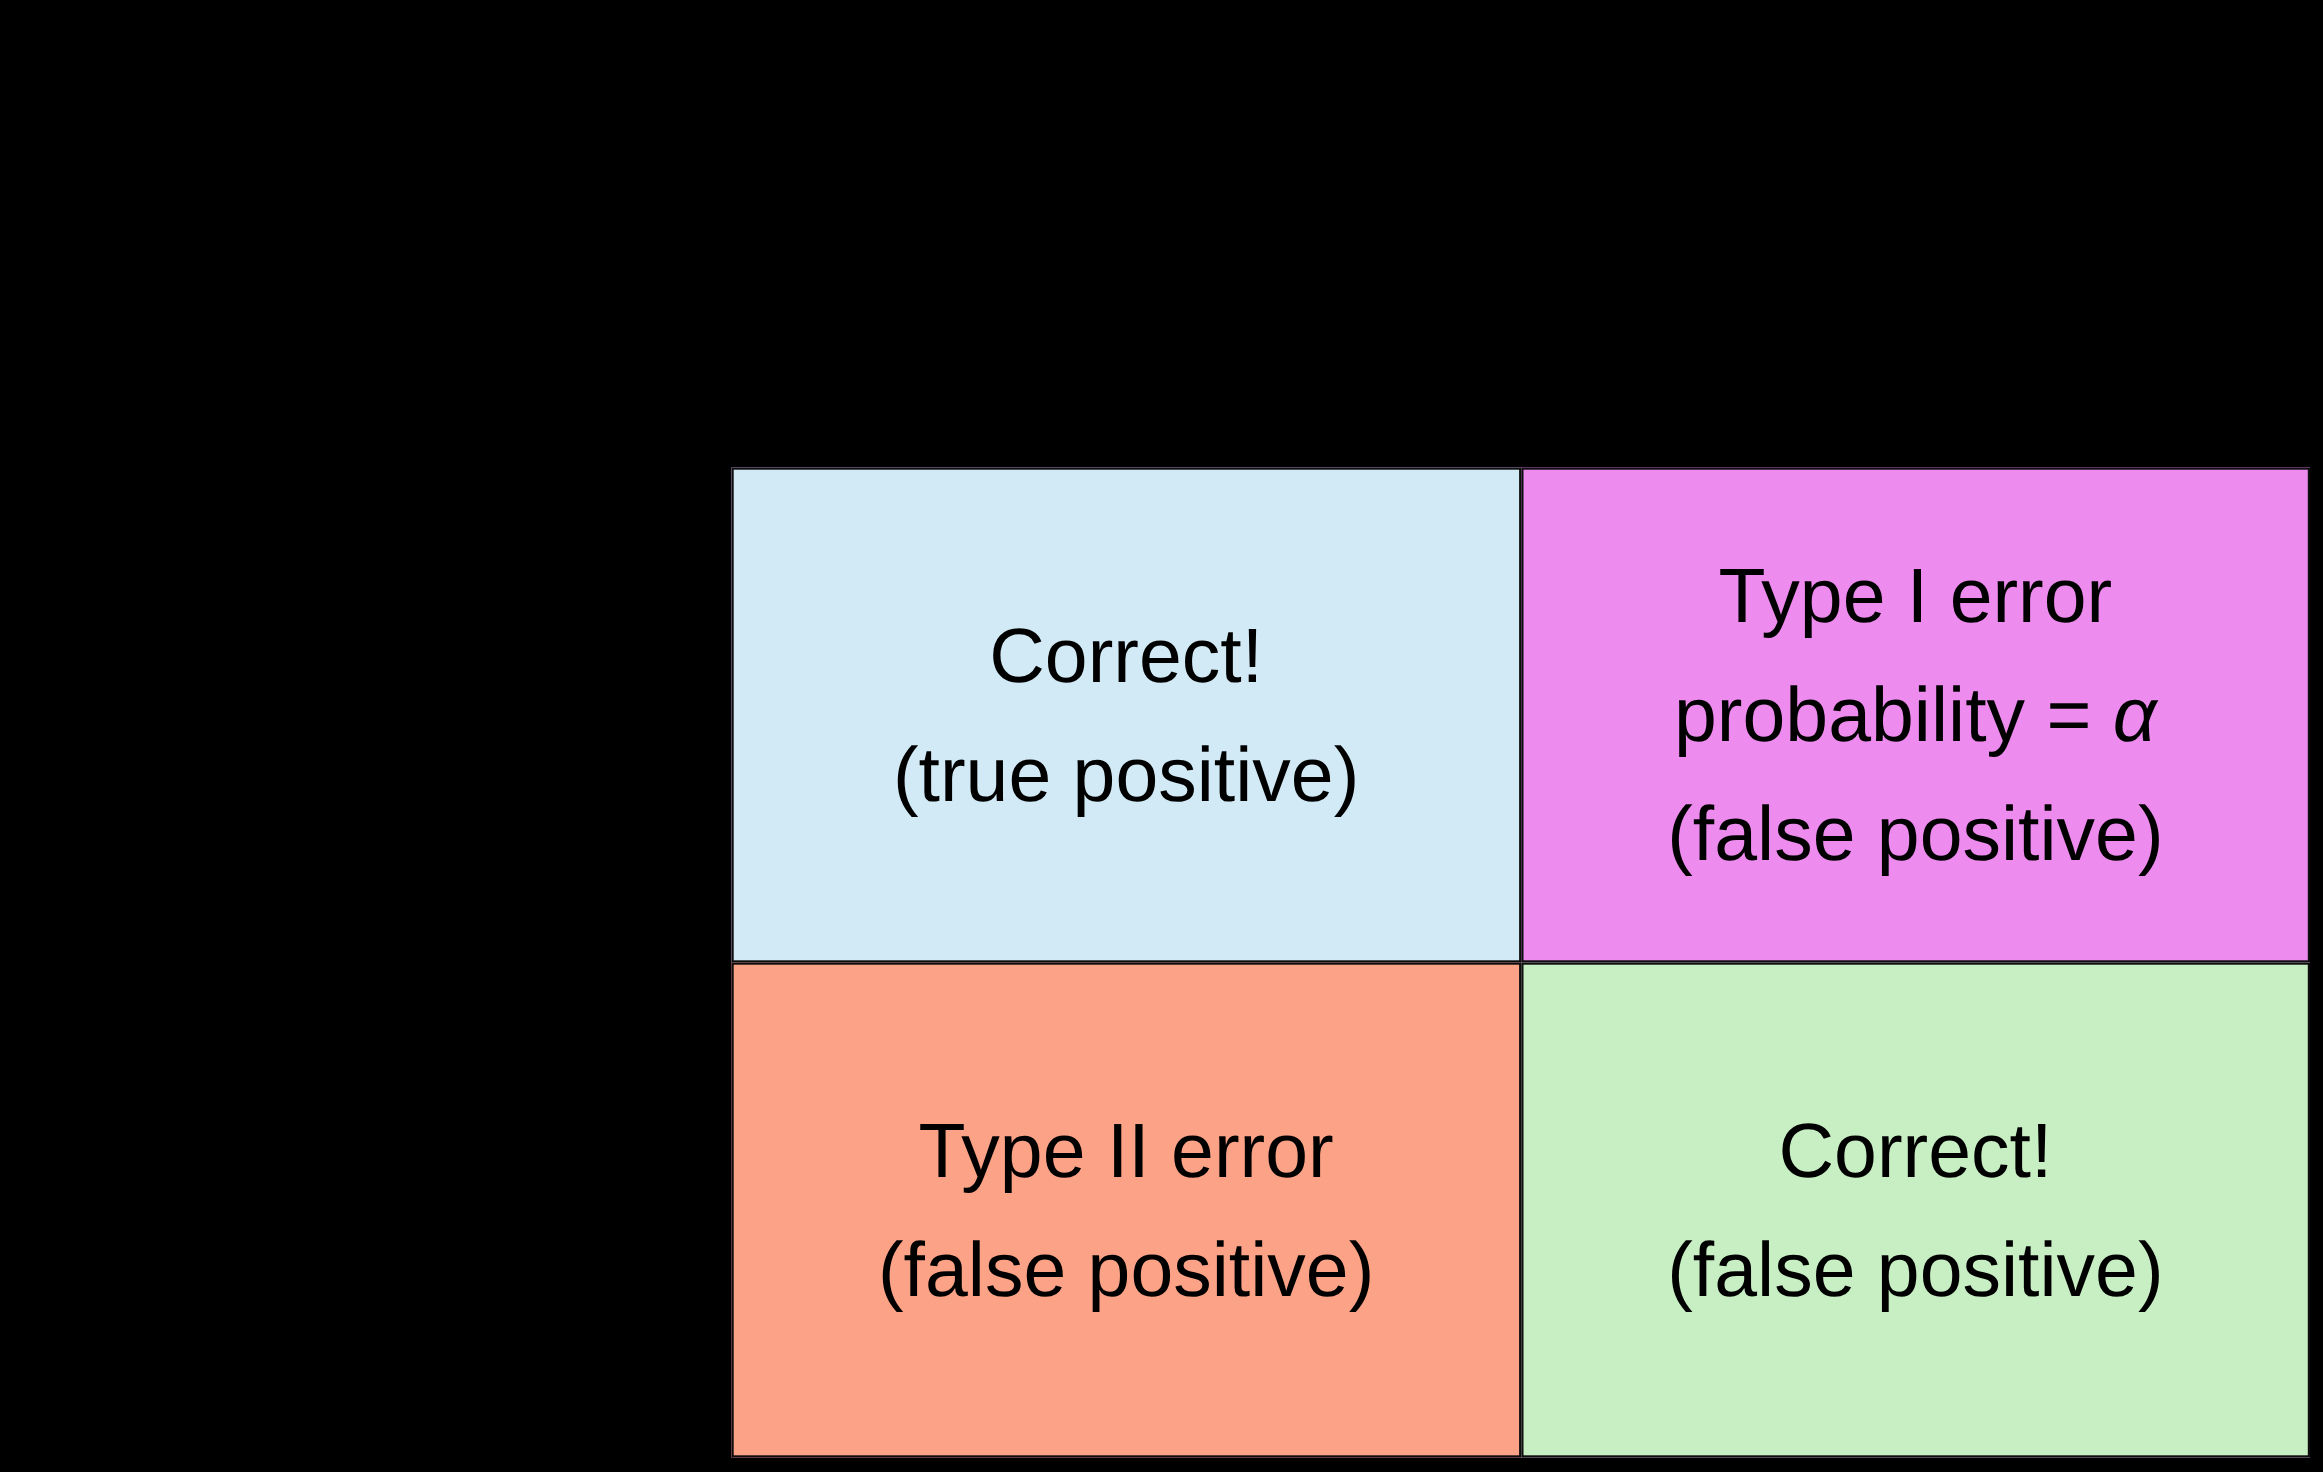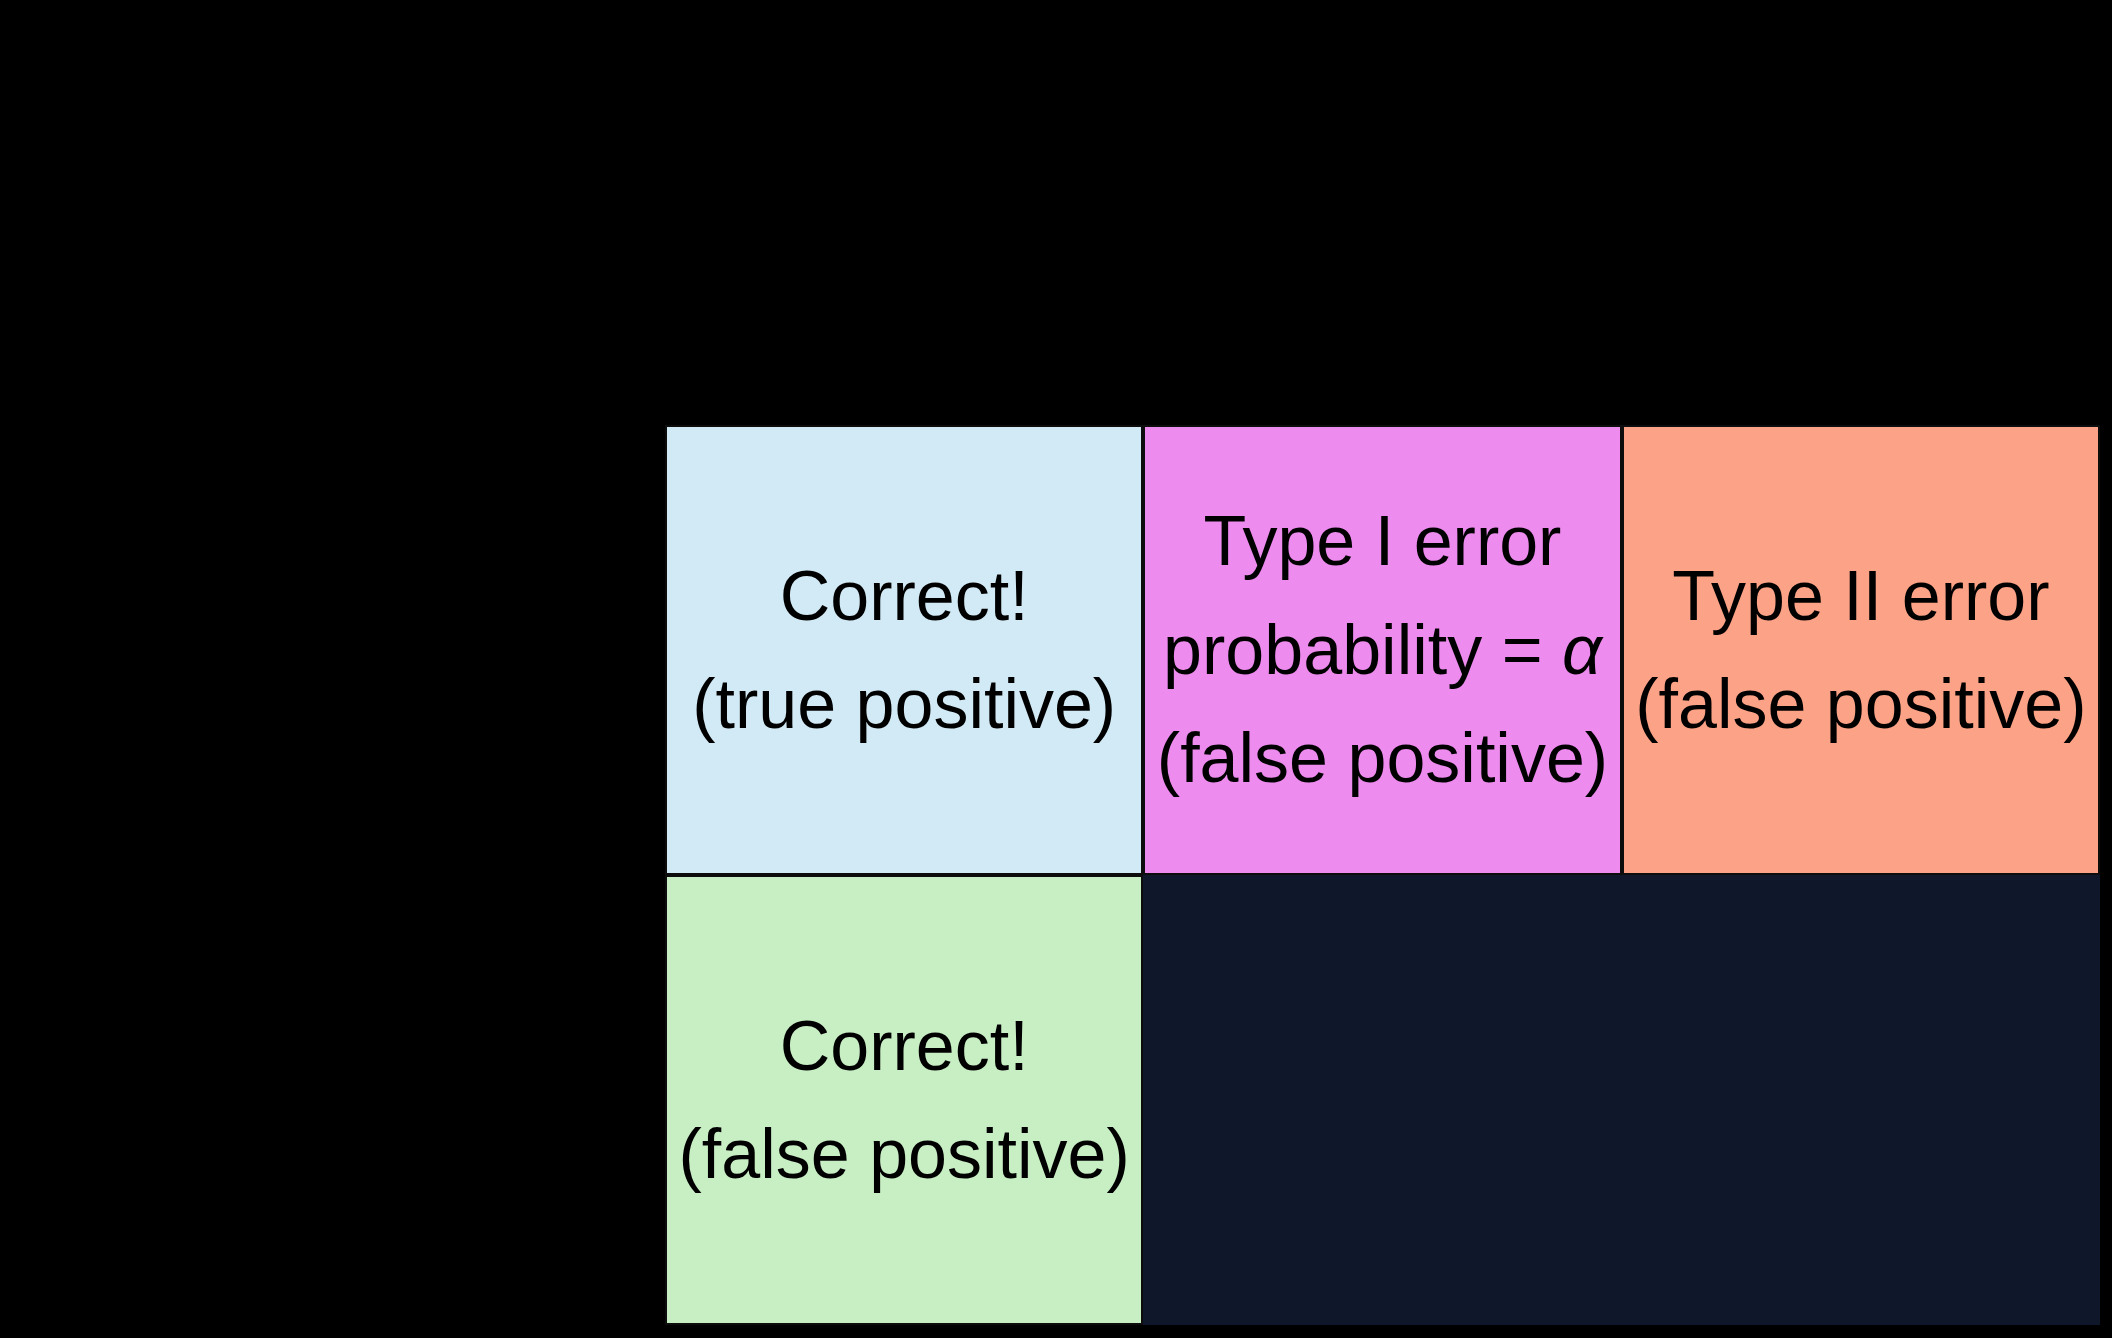--- a/index.html
+++ b/index.html
@@ -15,24 +15,24 @@
     overflow: hidden;
     font-family: "Liberation Sans", sans-serif;
   }
   .matrix {
     position: absolute;
     left: 665px;
     top: 425px;
     width: 1435px;
     height: 900px;
     display: grid;
-    grid-template-columns: 1fr 1fr 1fr;
+    grid-template-columns: 1fr 1fr;
     grid-template-rows: 1fr 1fr;
     gap: 0;
-    background: #0f172a;
+    background: #d946ef;
   }
   .cell {
     border: 2px solid #0d0d0d;
     display: flex;
     flex-direction: column;
     align-items: center;
     justify-content: center;
     text-align: center;
     color: #000;
     font-size: 70px;

